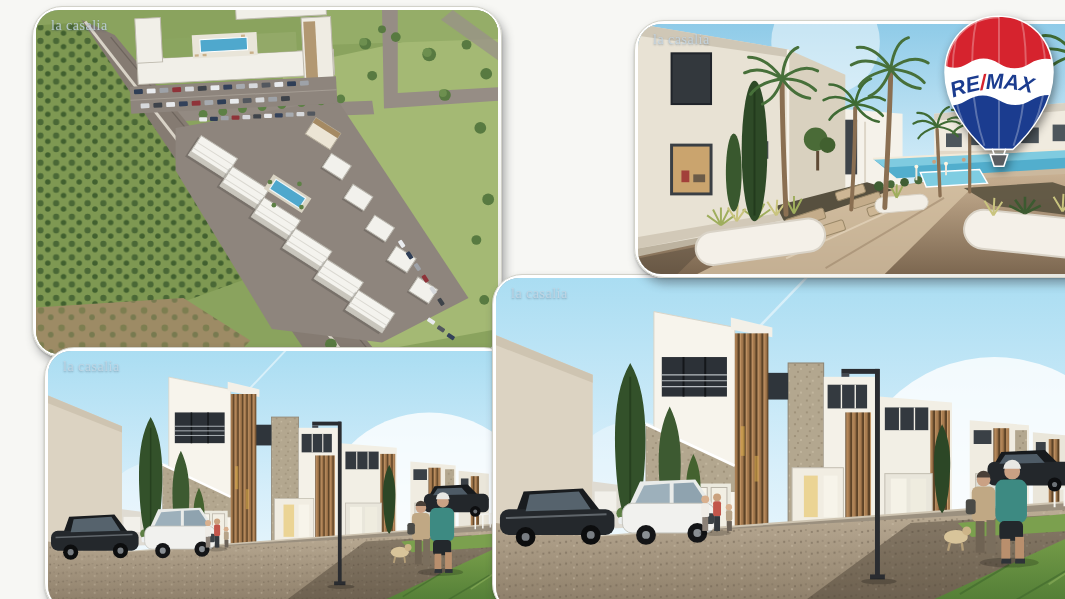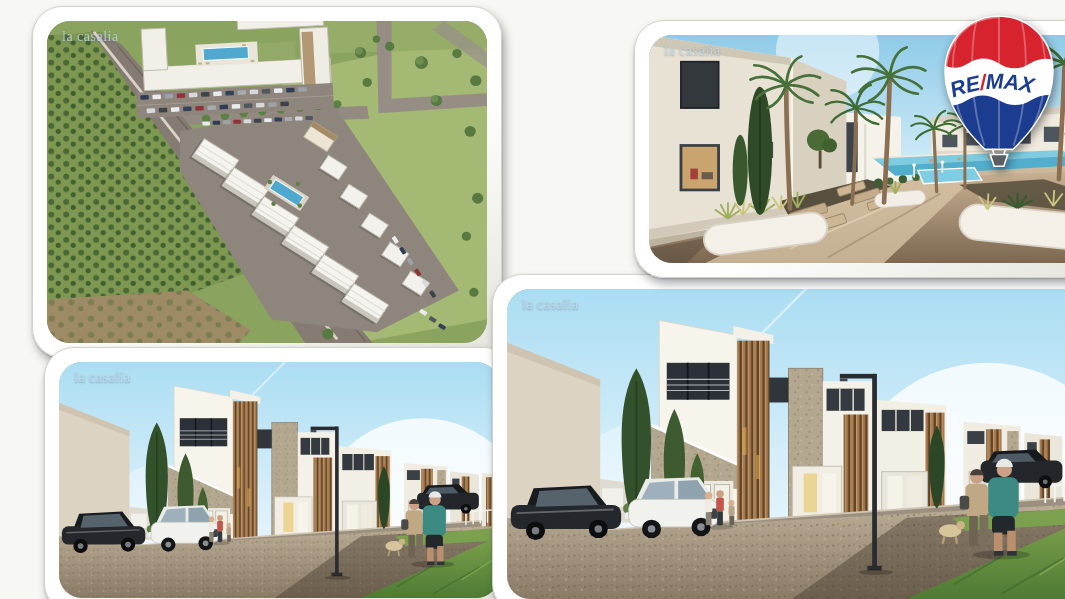--- a/index.html
+++ b/index.html
@@ -1,18 +1,18 @@
 <!DOCTYPE html>
 <html><head>
 <meta charset="utf-8">
 <style>
   html,body{margin:0;padding:0;background:#e9e9e6;font-family:"Liberation Sans",sans-serif;}
   #stage{position:relative;width:1065px;height:599px;overflow:hidden;background:#f7f7f4;}
   .card{position:absolute;background:linear-gradient(150deg,#ffffff 55%,#e4e4dc);border:1px solid #d2d2c9;
-        border-radius:30px;padding:14px;box-sizing:border-box;
+        border-radius:30px;padding:3px;box-sizing:border-box;
         box-shadow:3px 6px 10px rgba(55,58,62,.42),0 1px 2px rgba(0,0,0,.2);}
   .photo{width:100%;height:100%;border-radius:23px;overflow:hidden;position:relative;
          box-shadow:inset 0 2px 8px rgba(0,0,0,.35);background:#cfe4ee;}
   .photo svg{display:block;width:100%;height:100%;}
   .wm{position:absolute;top:8px;left:15px;font-family:"Liberation Serif",serif;font-size:14px;
       letter-spacing:.5px;color:#c2d4e2;opacity:.85;text-shadow:0 1px 2px rgba(70,90,110,.55);pointer-events:none;}
   #balloon{position:absolute;left:936px;top:14px;width:126px;height:150px;z-index:9;
            filter:drop-shadow(2px 4px 5px rgba(0,0,0,.45));}
   #card-aerial{left:-8px;top:-10px;width:470px;height:352px;z-index:1;}
   #card-courtyard{left:594px;top:4px;width:470px;height:258px;z-index:4;}

